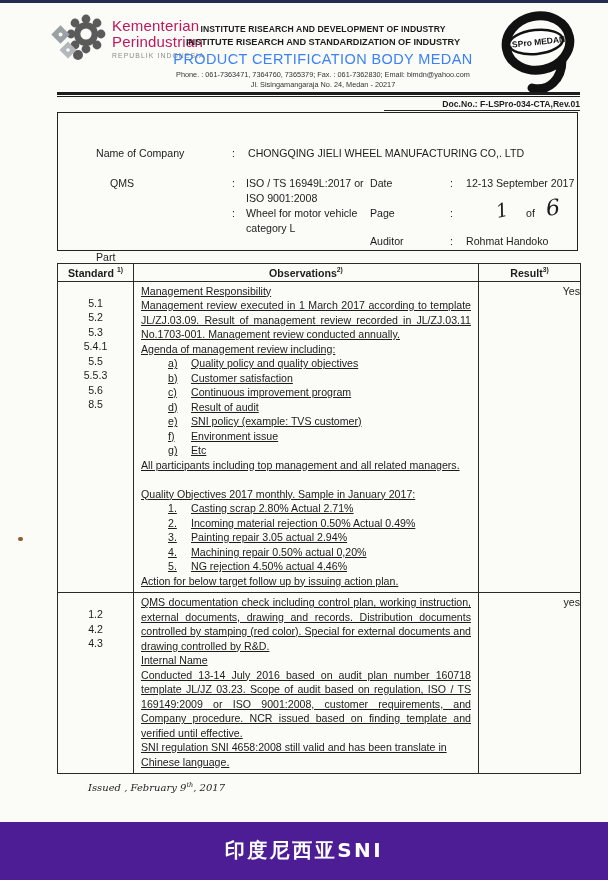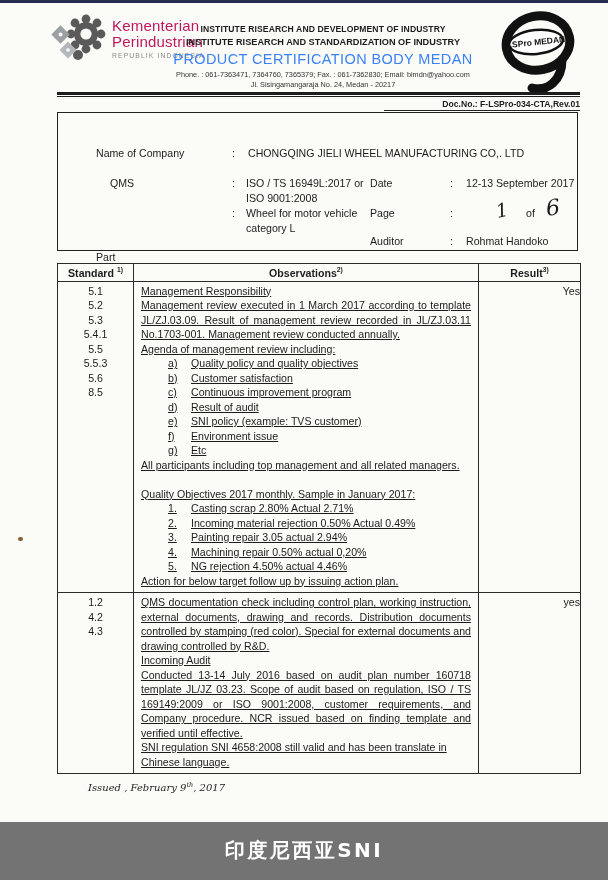--- a/index.html
+++ b/index.html
@@ -37,39 +37,39 @@
   .fld { position:absolute; font-size:10.6px; white-space:nowrap; }
   .hand { font-family:"DejaVu Serif", serif; font-style:italic; font-size:19px; color:#1a1a1a; display:inline-block; }
   .hand-1 { transform:rotate(-12deg); }
   .hand-6 { transform:rotate(-6deg); font-size:22px; }
 
   
   .audit-table { position:absolute; left:57px; top:263px; width:523px; border-collapse:collapse; table-layout:fixed; }
   .audit-table th, .audit-table td { border:1.3px solid #2a2a2a; vertical-align:top; }
   .audit-table th { font-size:10.6px; font-weight:bold; text-align:center; padding:2px 0; }
   .audit-table sup { font-size:6.8px; vertical-align:super; }
-  .col-standard { width:76px; text-align:center; padding-top:2px; }
+  .col-standard { width:76px; text-align:center; padding-top:14px; }
   .col-obs { width:345px; padding:2px 7px 4px 7px;text-decoration:underline; }
   .col-result { width:102px; text-align:center; padding-top:2px; }
   .std-line { font-size:10.6px; line-height:14.5px; }
   .obs-p { font-size:10.6px; line-height:14.5px; }
   .obs-p.justify { text-align:justify; }
   .obs-list { }
   .obs-li { display:flex; font-size:10.6px; line-height:14.5px; margin-left:27px; }
   .obs-marker { width:23px; flex:0 0 23px; }
   .obs-li .obs-text { flex:1; }
   .obs-spacer { height:14.5px; }
   .result-val { font-size:10.6px; line-height:14.5px;text-align:right; }
 
   .issued { position:absolute; left:88px; top:781px; font-family:"DejaVu Serif", serif; font-style:italic; font-size:10px; color:#222; }
   .issued sup { font-size:6.5px; }
 
   .speck { position:absolute; left:18px; top:537px; width:5px; height:4px; background:#8a5f33; border-radius:2px; }
 
-  .banner { position:absolute; left:0; top:822px; width:608px; height:58px; background:#737373; }
+  .banner { position:absolute; left:0; top:822px; width:608px; height:58px; background:#4c1d95; }
   .banner-text { display:block; width:100%; text-align:center; line-height:56px; color:#ffffff; font-weight:bold; font-size:20px; letter-spacing:2.5px; font-family:"DejaVu Sans", sans-serif; }
 </style>
 </head>
 <body>
 
 <div class="page">
 
   <div class="top-line"></div>
 
   <div class="ministry-logo">
@@ -247,21 +247,21 @@
           </td>
         </tr>
         <tr>
           <td class="col-standard">
             <div class="std-line">1.2</div>
             <div class="std-line">4.2</div>
             <div class="std-line">4.3</div>
           </td>
           <td class="col-obs">
             <div class="obs-p justify">QMS documentation check including control plan, working instruction, external documents, drawing and records. Distribution documents controlled by stamping (red color). Special for external documents and drawing controlled by R&amp;D.</div>
-            <div class="obs-p">Incoming Audit</div>
+            <div class="obs-p">Internal Name</div>
             <div class="obs-p justify">Conducted 13-14 July 2016 based on audit plan number 160718 template JL/JZ 03.23. Scope of audit based on regulation, ISO / TS 169149:2009 or ISO 9001:2008, customer requirements, and Company procedure. NCR issued based on finding template and verified until effective.</div>
             <div class="obs-p">SNI regulation SNI 4658:2008 still valid and has been translate in Chinese language.</div>
           </td>
           <td class="col-result">
             <div class="result-val">yes</div>
           </td>
         </tr>
       </tbody>
   </table>
 

